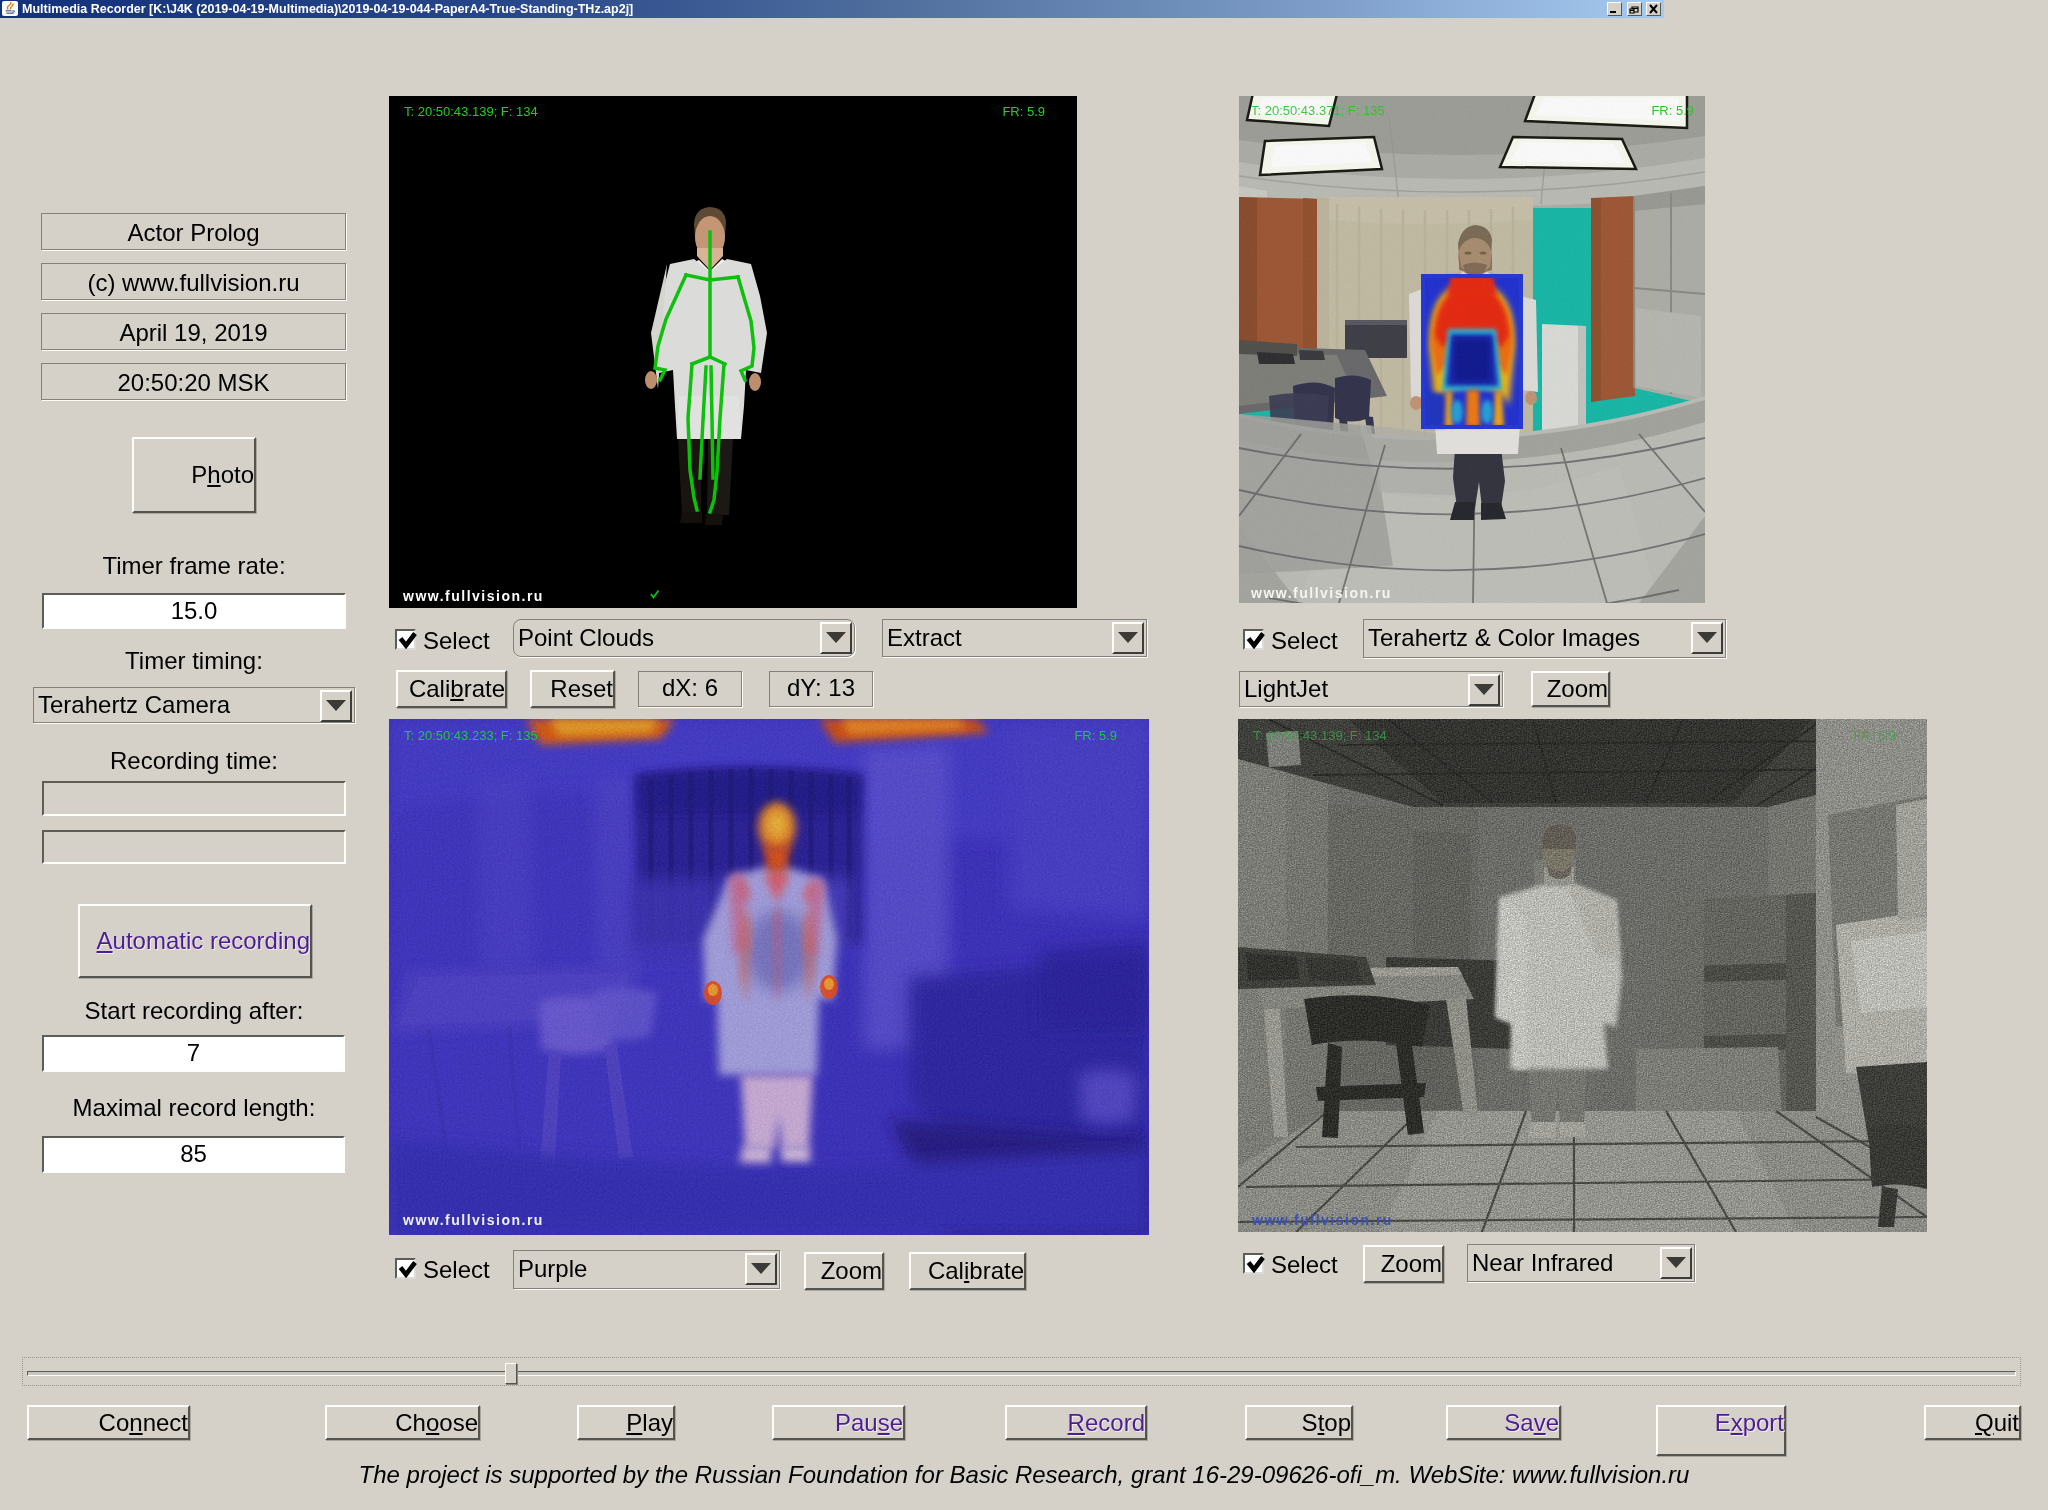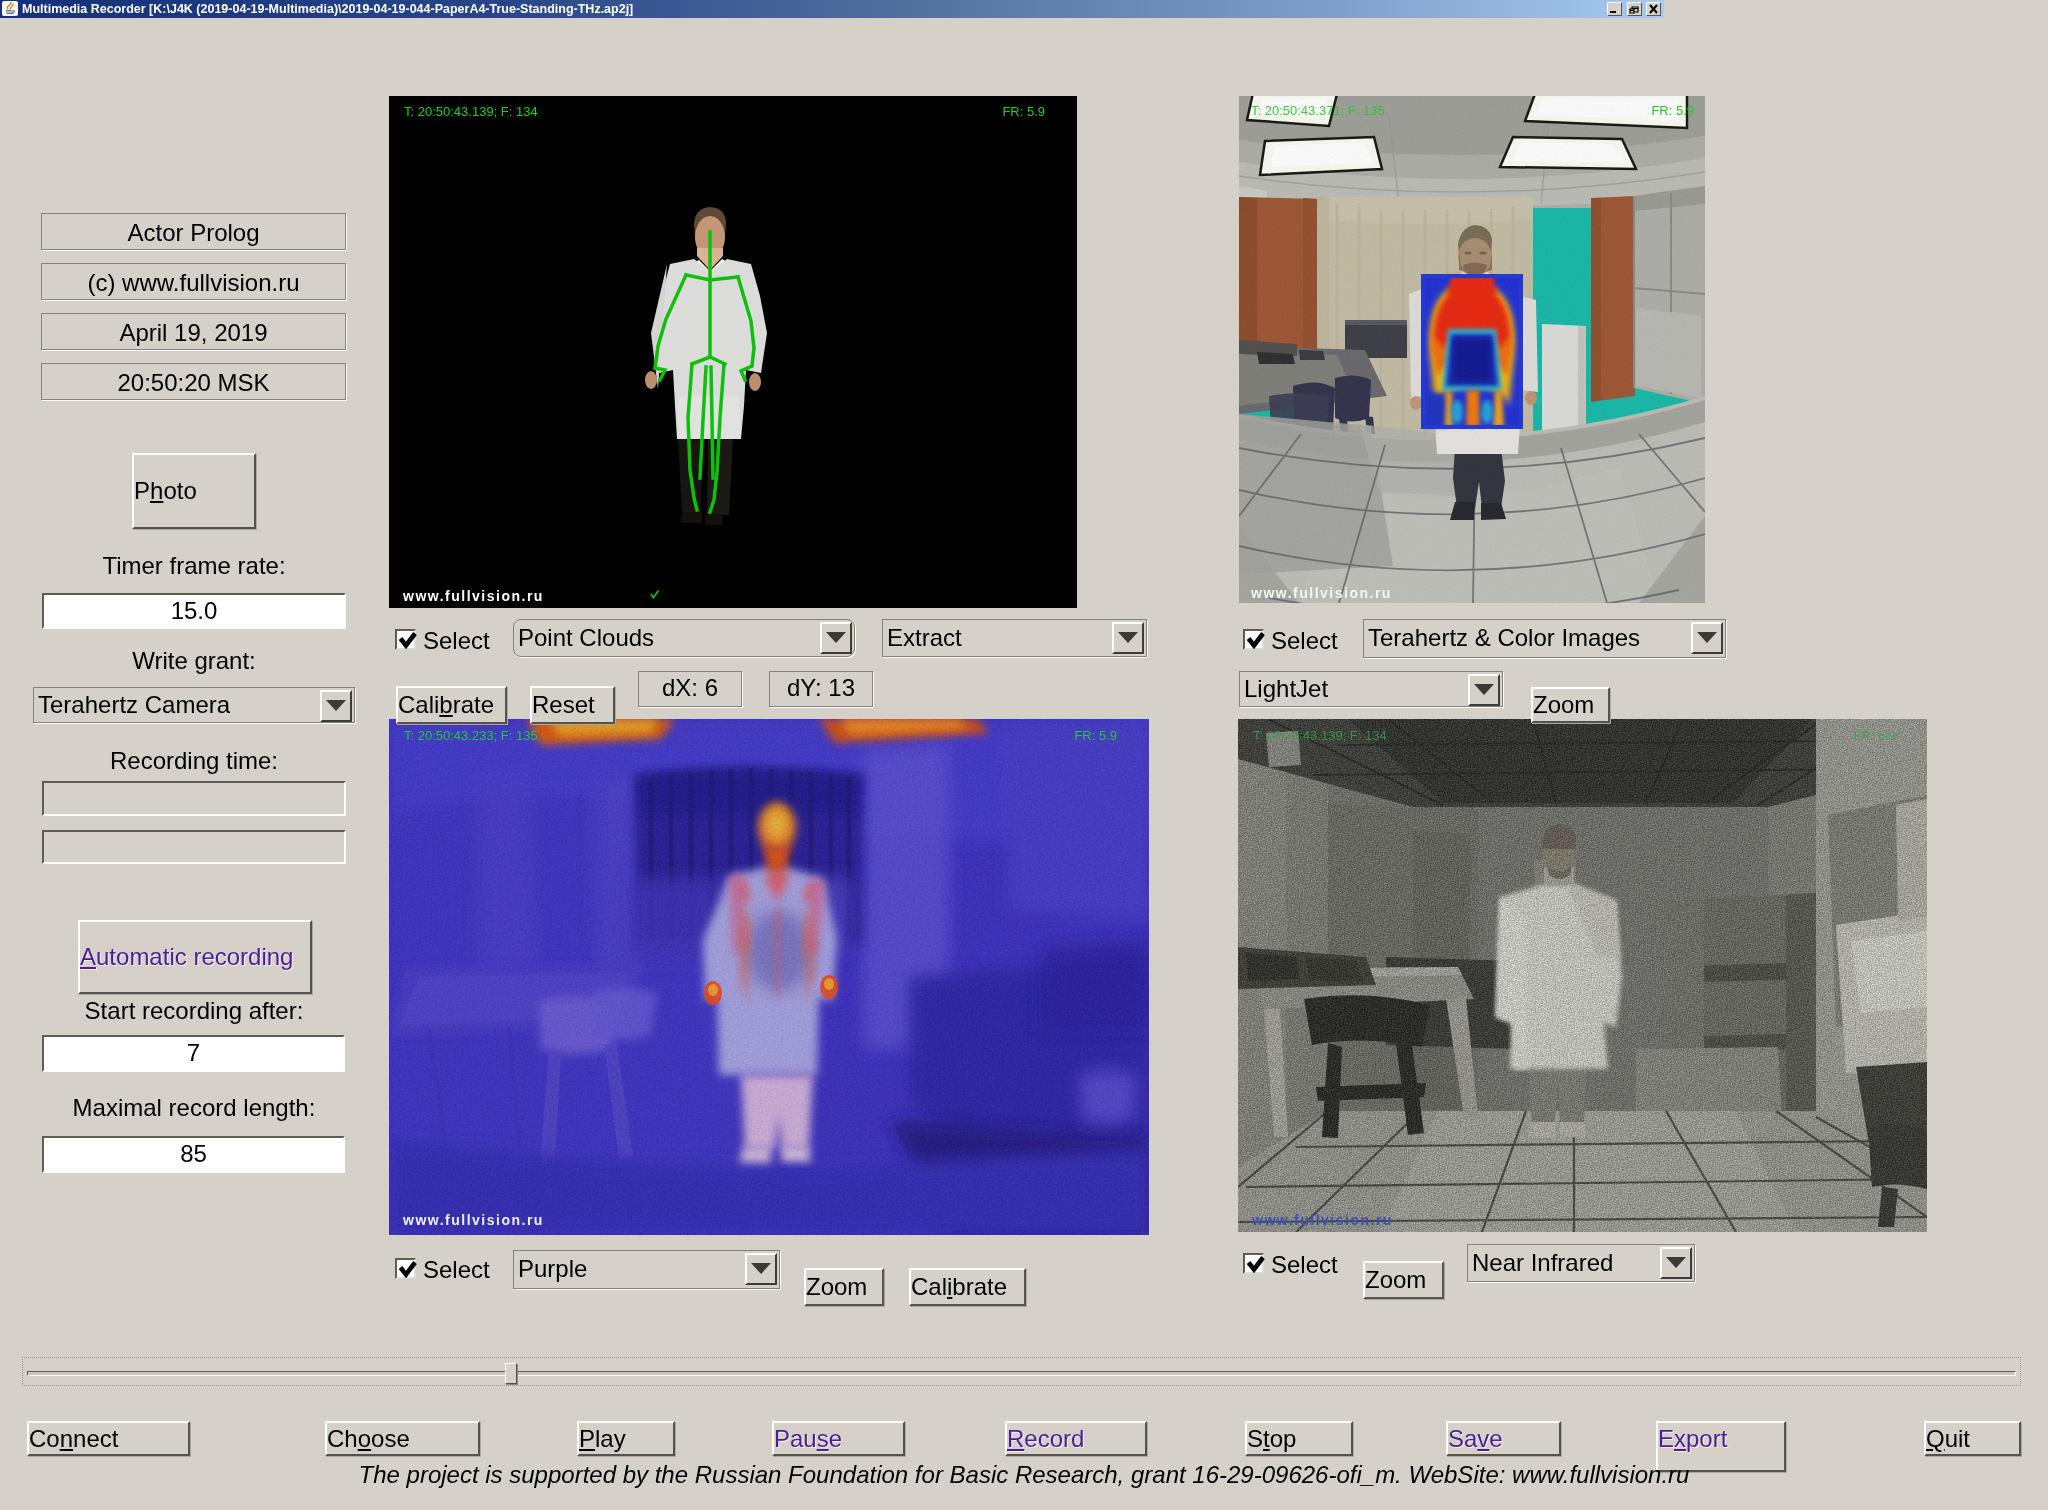--- a/index.html
+++ b/index.html
@@ -11,21 +11,21 @@
   color:#fff; font-size:12.5px; font-weight:bold; line-height:18px; }
 .titletext { position:absolute; left:22px; top:0px; white-space:nowrap; letter-spacing:0px;}
 .ticon { position:absolute; left:2px; top:1px; width:16px; height:15px; background:#fcfcfc; border-radius:2px; }
 .tbtns { position:absolute; right:3px; top:2px; }
 .tbtn { display:inline-block; width:15px; height:14px; background:#D5D1C9;
   border:1px solid; border-color:#fff #5a5852 #5a5852 #fff; margin-left:1px;
   font-size:10px; font-weight:bold; text-align:center; line-height:12px; vertical-align:top; position:relative;}
 .lbox { border:1px solid #84827b; box-shadow:1px 1px 0 #fbfaf7; text-align:center;
   font-size:24px; line-height:35px; height:37px; width:305px; left:41px; padding-top:1px;}
 .btn { background:#D5D1C9; border:2px solid; border-color:#fdfdfb #55534d #55534d #fdfdfb;
-  box-shadow:1px 1px 0 #aaa7a0; text-align:left; font-size:24px;margin-top:16px; }
+  box-shadow:1px 1px 0 #aaa7a0; text-align:right; font-size:24px; }
 .btn u { text-decoration:underline; text-underline-offset:2px; }
 .dis { color:#4c1d95; text-shadow:1px 1px 0 #f2f0ec; }
 .inp { background:#fff; border:2px solid; border-color:#5e5c56 #fdfdfb #fdfdfb #5e5c56;
   text-align:center; font-size:24px; }
 .sunk { background:#D5D1C9; border:2px solid; border-color:#5e5c56 #fdfdfb #fdfdfb #5e5c56; }
 .combo { background:#D5D1C9; border:1px solid #84827b; box-shadow:1px 1px 0 #fbfaf7;
   font-size:24px; }
 .combo .txt { position:absolute; left:4px; top:4px; white-space:nowrap; }
 .cbtn { position:absolute; right:2px; top:2px; width:32px; height:32px; background:#D5D1C9;
   border:2px solid; border-color:#fdfdfb #3e3c38 #3e3c38 #fdfdfb; }
@@ -62,21 +62,21 @@
   </div>
 </div>
 
 <div class="abs lbox" style="top:213px;">Actor Prolog</div>
 <div class="abs lbox" style="top:263px;">(c) www.fullvision.ru</div>
 <div class="abs lbox" style="top:313px;">April 19, 2019</div>
 <div class="abs lbox" style="top:363px;">20:50:20 MSK</div>
 <div class="abs btn" style="left:132px; top:437px; width:124px; height:76px; line-height:72px;">P<u>h</u>oto</div>
 <div class="abs lab" style="left:0px; top:552px; width:388px; text-align:center;">Timer frame rate:</div>
 <div class="abs inp" style="left:42px; top:593px; width:304px; height:36px; line-height:31px;">15.0</div>
-<div class="abs lab" style="left:0px; top:647px; width:388px; text-align:center;">Write grant:</div>
+<div class="abs lab" style="left:0px; top:647px; width:388px; text-align:center;">Timer timing:</div>
 <div class="abs combo" style="left:33px; top:687px; width:322px; height:36px;">
   <div class="txt" style="top:3px;">Terahertz Camera</div>
     <div class="cbtn"></div>
 </div>
 <div class="abs lab" style="left:0px; top:747px; width:388px; text-align:center;">Recording time:</div>
 <div class="abs sunk" style="left:42px; top:781px; width:304px; height:35px;"></div>
 <div class="abs sunk" style="left:42px; top:830px; width:304px; height:34px;"></div>
 <div class="abs btn dis" style="left:78px; top:904px; width:234px; height:74px; line-height:70px;"><u>A</u>utomatic recording</div>
 <div class="abs lab" style="left:0px; top:997px; width:388px; text-align:center;">Start recording after:</div>
 <div class="abs inp" style="left:42px; top:1035px; width:303px; height:37px; line-height:32px;">7</div>

